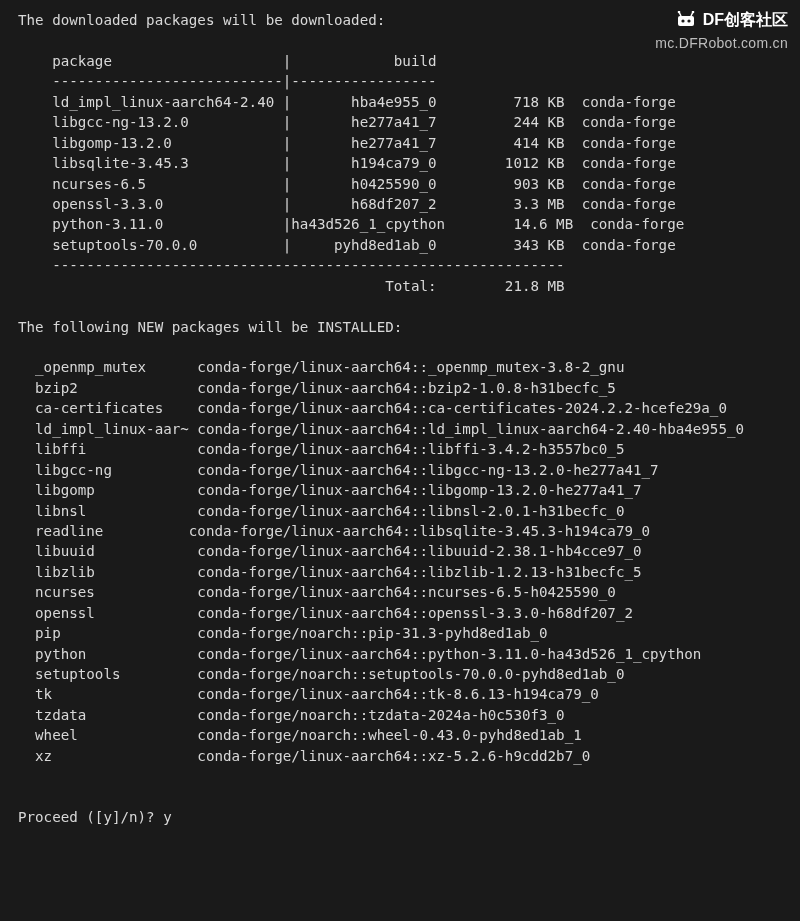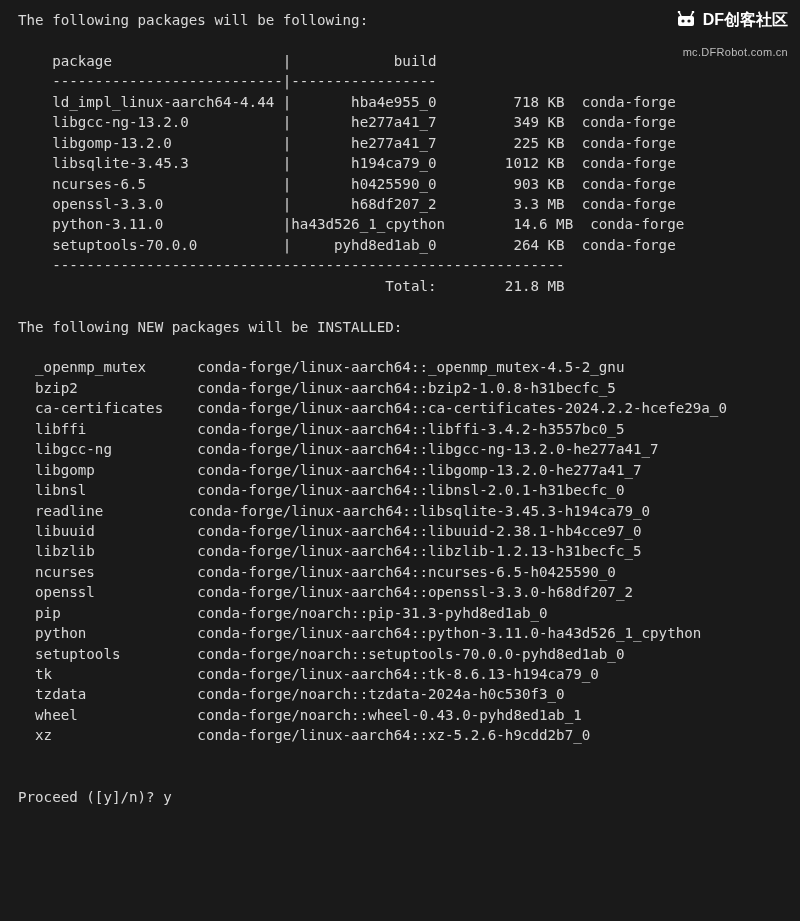--- a/index.html
+++ b/index.html
@@ -31,23 +31,23 @@
   }
   .watermark .row1{
     display:flex;
     align-items:center;
     justify-content:flex-end;
     gap:6px;
     font-size:16px;
     font-weight:700;
   }
   .watermark .row2{
-    font-size:11px;
+    font-size:14px;
     color:#bdbdbd;
-    margin-top:14px;
+    margin-top:2px;
     letter-spacing:0.3px;
   }
   .wm-icon svg{display:block;}
 </style>
 </head>
 <body>
 
 <div class="screen">
 
   <div class="watermark">
@@ -61,43 +61,44 @@
           <line x1="16" y1="5" x2="18" y2="1" stroke="#fff" stroke-width="1.5"></line>
           <circle cx="4" cy="1" r="1.3" fill="#fff"></circle>
           <circle cx="18" cy="1" r="1.3" fill="#fff"></circle>
         </svg>
       </span>
       <span>DF创客社区</span>
     </div>
     <div class="row2">mc.DFRobot.com.cn</div>
   </div>
 
-  <div class="line">The following packages will be following:</div>
+  <div class="line">The downloaded packages will be downloaded:</div>
   <div class="blank"></div>
   <div class="line">    package                    |            build</div>
   <div class="line">    ---------------------------|-----------------</div>
   <div id="download-rows">
-      <div class="line">    ld_impl_linux-aarch64-4.44 |       hba4e955_0         718 KB  conda-forge</div>
-      <div class="line">    libgcc-ng-13.2.0           |       he277a41_7         349 KB  conda-forge</div>
-      <div class="line">    libgomp-13.2.0             |       he277a41_7         225 KB  conda-forge</div>
+      <div class="line">    ld_impl_linux-aarch64-2.40 |       hba4e955_0         718 KB  conda-forge</div>
+      <div class="line">    libgcc-ng-13.2.0           |       he277a41_7         244 KB  conda-forge</div>
+      <div class="line">    libgomp-13.2.0             |       he277a41_7         414 KB  conda-forge</div>
       <div class="line">    libsqlite-3.45.3           |       h194ca79_0        1012 KB  conda-forge</div>
       <div class="line">    ncurses-6.5                |       h0425590_0         903 KB  conda-forge</div>
       <div class="line">    openssl-3.3.0              |       h68df207_2         3.3 MB  conda-forge</div>
       <div class="line">    python-3.11.0              |ha43d526_1_cpython        14.6 MB  conda-forge</div>
-      <div class="line">    setuptools-70.0.0          |     pyhd8ed1ab_0         264 KB  conda-forge</div>
+      <div class="line">    setuptools-70.0.0          |     pyhd8ed1ab_0         343 KB  conda-forge</div>
     </div>
   <div class="line">    ------------------------------------------------------------</div>
   <div class="line">                                           Total:        21.8 MB</div>
   <div class="blank"></div>
   <div class="line">The following NEW packages will be INSTALLED:</div>
   <div class="blank"></div>
   <div id="install-rows">
-      <div class="line">  _openmp_mutex      conda-forge/linux-aarch64::_openmp_mutex-4.5-2_gnu</div>
+      <div class="line">  _openmp_mutex      conda-forge/linux-aarch64::_openmp_mutex-3.8-2_gnu</div>
       <div class="line">  bzip2              conda-forge/linux-aarch64::bzip2-1.0.8-h31becfc_5</div>
       <div class="line">  ca-certificates    conda-forge/linux-aarch64::ca-certificates-2024.2.2-hcefe29a_0</div>
+      <div class="line">  ld_impl_linux-aar~ conda-forge/linux-aarch64::ld_impl_linux-aarch64-2.40-hba4e955_0</div>
       <div class="line">  libffi             conda-forge/linux-aarch64::libffi-3.4.2-h3557bc0_5</div>
       <div class="line">  libgcc-ng          conda-forge/linux-aarch64::libgcc-ng-13.2.0-he277a41_7</div>
       <div class="line">  libgomp            conda-forge/linux-aarch64::libgomp-13.2.0-he277a41_7</div>
       <div class="line">  libnsl             conda-forge/linux-aarch64::libnsl-2.0.1-h31becfc_0</div>
       <div class="line">  readline          conda-forge/linux-aarch64::libsqlite-3.45.3-h194ca79_0</div>
       <div class="line">  libuuid            conda-forge/linux-aarch64::libuuid-2.38.1-hb4cce97_0</div>
       <div class="line">  libzlib            conda-forge/linux-aarch64::libzlib-1.2.13-h31becfc_5</div>
       <div class="line">  ncurses            conda-forge/linux-aarch64::ncurses-6.5-h0425590_0</div>
       <div class="line">  openssl            conda-forge/linux-aarch64::openssl-3.3.0-h68df207_2</div>
       <div class="line">  pip                conda-forge/noarch::pip-31.3-pyhd8ed1ab_0</div>

